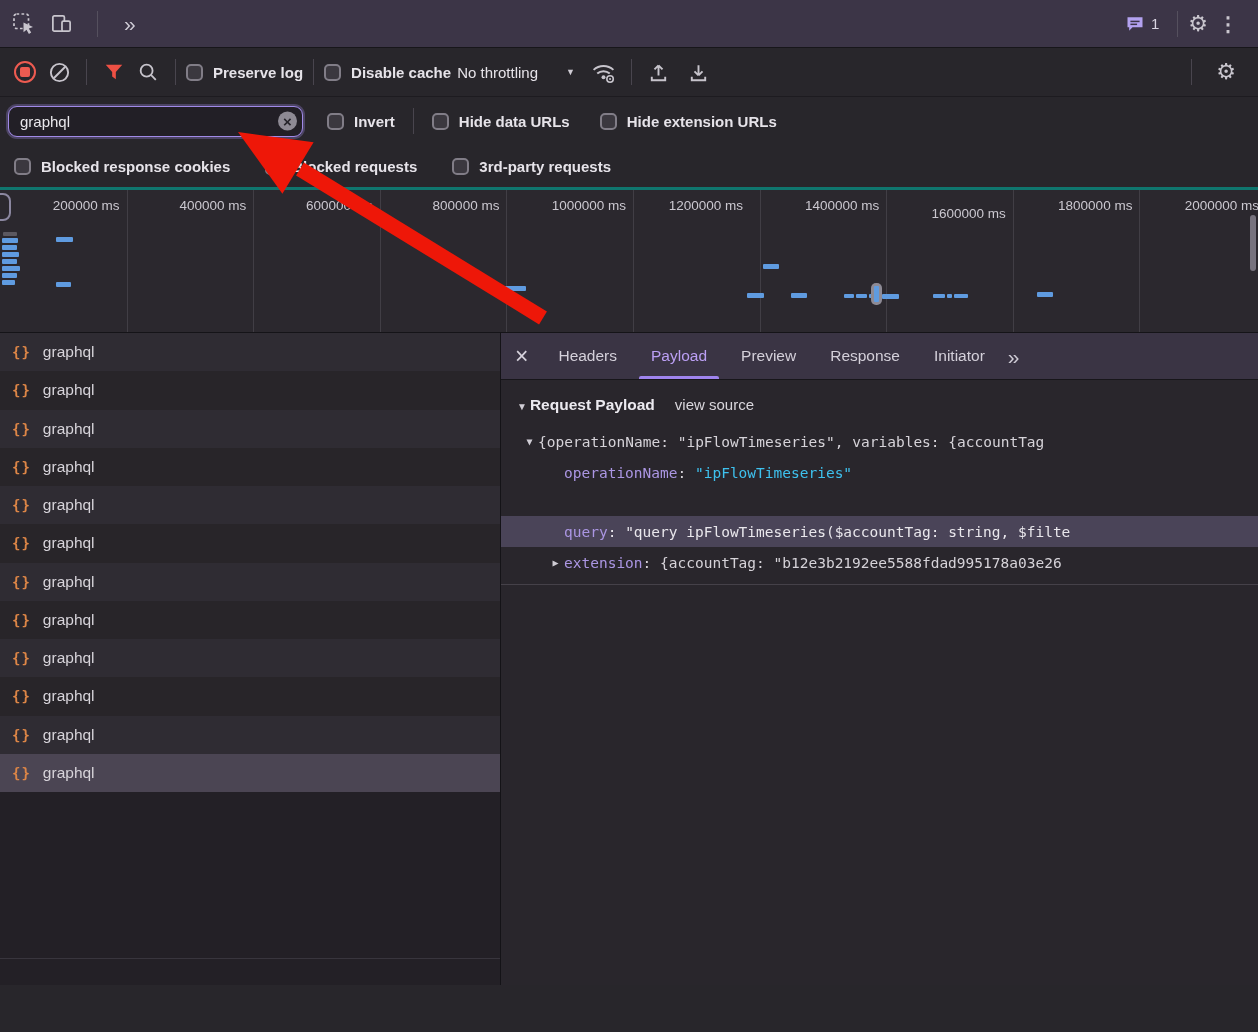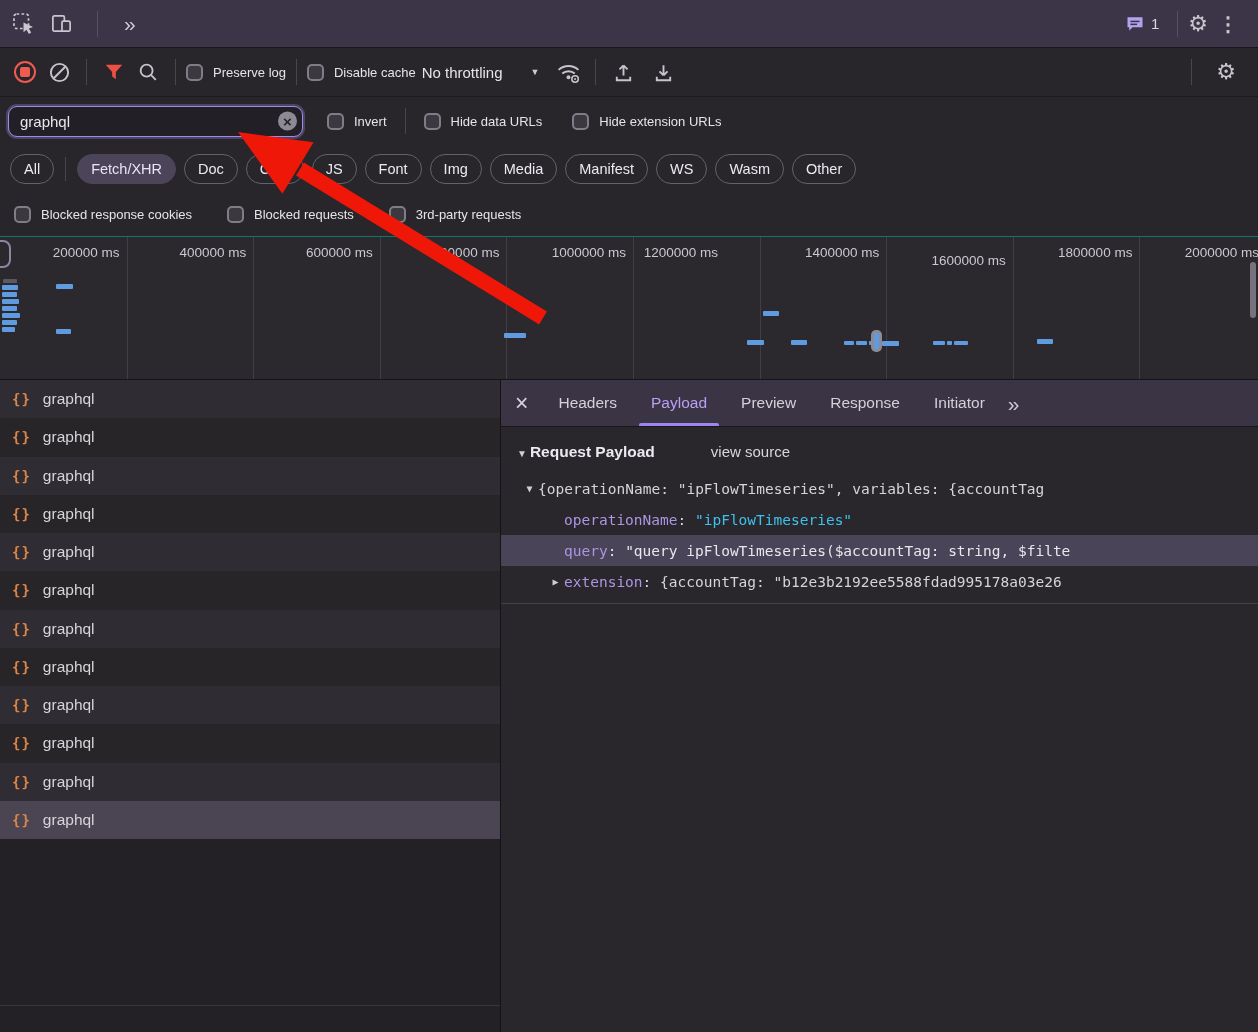--- a/index.html
+++ b/index.html
@@ -20,41 +20,41 @@
   .gear { font-size: 22px; color: #c9c6ce; line-height: 1; }
   .kebab { font-size: 20px; color: #c9c6ce; padding: 0 10px; font-weight: bold; }
 
   
   .toolbar { height: 49px; display: flex; align-items: center; background: #28262b; border-bottom: 1px solid #1d1b20; padding: 0 8px; }
   .toolbar .vsep { background: #49454e; }
   .icon-btn { display: flex; align-items: center; justify-content: center; width: 34px; height: 34px; }
   .record { width: 22px; height: 22px; border: 2.5px solid #ee5b51; border-radius: 50%; display: flex; align-items: center; justify-content: center; }
   .record i { display: block; width: 10px; height: 10px; background: #ee5b51; border-radius: 2px; }
   .chk { flex: none; width: 17px; height: 17px; border: 2px solid #817d87; border-radius: 5px; background: #3b383f; margin-right: 10px; }
-  .chklabel { font-size: 13px; color: #e6e3e9; white-space: nowrap; }
+  .chklabel { font-size: 15px; color: #e6e3e9; white-space: nowrap; font-weight: bold; }
   .chkgroup { display: flex; align-items: center; }
   .throttle { display: flex; align-items: center; font-size: 15px; color: #e6e3e9; margin-left: 6px; }
   .caret { font-size: 9px; color: #cfccd4; margin-left: 28px; }
   .toolbar-spacer { flex: 1; }
 
   
   .filterrow { height: 48px; display: flex; align-items: center; padding: 0 8px; }
   .inputwrap { position: relative; width: 295px; height: 31px; margin-right: 24px; }
   .filter-input { width: 100%; height: 100%; background: #221f26; border: 1px solid #a18ae8; box-shadow: 0 0 0 2px rgba(161,138,232,.30); border-radius: 9px; color: #e9e7ec; font-size: 15px; padding: 0 32px 0 11px; font-family: "Liberation Sans", sans-serif; outline: none; }
   .clearbtn { position: absolute; right: 6px; top: 50%; transform: translateY(-50%); width: 19px; height: 19px; border-radius: 50%; background: #8e8a94; color: #26242a; font-size: 15px; font-weight: bold; display: flex; align-items: center; justify-content: center; line-height: 1; }
   .filterrow .vsep { background: #49454e; }
 
   
   .chiprow { height: 47px; display: flex; align-items: center; gap: 8px; padding: 0 10px; }
   .chip { height: 30px; display: flex; align-items: center; padding: 0 13px; border: 1px solid #656069; border-radius: 15px; font-size: 14.5px; color: #eceaf0; white-space: nowrap; }
   .chip.active { background: #4c4458; border-color: #4c4458; color: #e9e3f6; }
   .chipsep { width: 1px; height: 24px; background: #49454e; margin: 0 3px; }
 
   
-  .blockedrow { height: 45px; display: flex; align-items: center; padding: 0 14px; gap: 35px; border-bottom: 1px solid #0f766e; }
+  .blockedrow { height: 45px; display: flex; align-items: center; padding: 0 14px; gap: 35px; border-bottom: 3px solid #0f766e; }
 
   
   .overview { position: relative; height: 143px; background: #2b282e; border-bottom: 1px solid #151418; overflow: hidden; }
   .gridline { position: absolute; top: 0; bottom: 0; width: 1px; background: #413e45; }
   .ticklabel { position: absolute; top: 8px; width: 90px; text-align: right; font-size: 13.5px; color: #cbc8d0; white-space: nowrap; }
   .obar { position: absolute; border-radius: 1px; }
   .ov-handle { position: absolute; left: -11px; top: 3px; width: 22px; height: 28px; border: 2px solid #8b87a0; border-radius: 8px; background: transparent; }
 
   
   .main { display: flex; height: 652px; }
@@ -71,26 +71,26 @@
   .dtabs { height: 47px; flex: none; background: #3a3444; display: flex; align-items: center; border-bottom: 1px solid #17161a; }
   .closex { padding: 0 13px 0 14px; font-size: 23px; color: #d6d2dc; line-height: 1; }
   .dtab { height: 100%; display: flex; align-items: center; padding: 0 17px; font-size: 15.5px; color: #d4d0da; position: relative; }
   .dtab.active { color: #bb9ff4; }
   .dtab.active::after { content: ""; position: absolute; left: 5px; right: 5px; bottom: 0; height: 3px; background: #9f84ee; border-radius: 2px 2px 0 0; }
   .dtabs .chev { padding: 0 6px; }
 
   .payload-head { display: flex; align-items: baseline; padding: 16px 0 4px 16px; }
   .ph-arrow { font-size: 10px; color: #d0cdd5; margin-right: 3px; }
   .ph-title { font-weight: bold; font-size: 15.5px; color: #eceaf0; }
-  .ph-viewsource { margin-left: 56px; font-size: 15px; color: #d9d6dc; }
+  .ph-viewsource { margin-left: 20px; font-size: 15px; color: #d9d6dc; }
 
   .ptree { font-family: "DejaVu Sans Mono", monospace; font-size: 14.5px; margin-top: 8px; border-bottom: 1px solid #454149; padding-bottom: 6px; }
   .prow { height: 31px; display: flex; align-items: center; white-space: pre; overflow: hidden; }
   .prow .arr { width: 17px; flex: none; text-align: center; font-size: 10px; color: #cfccd4; }
-  .prow.sel { background: #4a4458; }
+  .prow.sel { background: #4a4458; margin-top: 28px; }
   .seg.key    { color: #ab96e3; }
   .seg.string { color: #3ec1ee; }
   .seg.plain  { color: #d6d3d9; }
   .seg.bright { color: #e9e7ec; }
 
   .arrow-overlay { position: absolute; left: 0; top: 0; pointer-events: none; z-index: 50; }
   svg.lineicon { display: block; }
 </style>
 </head>
 <body>
@@ -209,35 +209,20 @@
     <span class="chkgroup">
       <span class="chk"></span>
       <span class="chklabel">Hide data URLs</span>
     </span>
     <span class="chkgroup" style="margin-left:30px">
       <span class="chk"></span>
       <span class="chklabel">Hide extension URLs</span>
     </span>
   </div>
 
-  <div class="chiprow" id="chiprow">
-      <div class="chip">All</div>
-      <span class="chipsep"></span>
-      <div class="chip active">Fetch/XHR</div>
-      <div class="chip">Doc</div>
-      <div class="chip">CSS</div>
-      <div class="chip">JS</div>
-      <div class="chip">Font</div>
-      <div class="chip">Img</div>
-      <div class="chip">Media</div>
-      <div class="chip">Manifest</div>
-      <div class="chip">WS</div>
-      <div class="chip">Wasm</div>
-      <div class="chip">Other</div>
-    </div>
 
   <div class="blockedrow" id="blockedrow">
       <span class="chkgroup">
         <span class="chk"></span>
         <span class="chklabel">Blocked response cookies</span>
       </span>
       <span class="chkgroup">
         <span class="chk"></span>
         <span class="chklabel">Blocked requests</span>
       </span>
@@ -253,21 +238,21 @@
       <div class="ticklabel" style="left: 29.6px;">200000 ms</div>
       <div class="gridline" style="left: 253.2px;"></div>
       <div class="ticklabel" style="left: 156.2px;">400000 ms</div>
       <div class="gridline" style="left: 379.8px;"></div>
       <div class="ticklabel" style="left: 282.8px;">600000 ms</div>
       <div class="gridline" style="left: 506.4px;"></div>
       <div class="ticklabel" style="left: 409.4px;">800000 ms</div>
       <div class="gridline" style="left: 633px;"></div>
       <div class="ticklabel" style="left: 536px;">1000000 ms</div>
       <div class="gridline" style="left: 759.6px;"></div>
-      <div class="ticklabel" style="left: 628px;">1200000 ms</div>
+      <div class="ticklabel" style="left: 653px;">1200000 ms</div>
       <div class="gridline" style="left: 886.2px;"></div>
       <div class="ticklabel" style="left: 789.2px;">1400000 ms</div>
       <div class="gridline" style="left: 1012.8px;"></div>
       <div class="ticklabel" style="left: 915.8px; margin-top: 8px;">1600000 ms</div>
       <div class="gridline" style="left: 1139.4px;"></div>
       <div class="ticklabel" style="left: 1042.4px;">1800000 ms</div>
       <div class="ticklabel" style="left: 1169px;">2000000 ms</div>
       <div class="obar" style="left: 3px; top: 42px; width: 14px; height: 4px; background: rgb(91, 88, 96);"></div>
       <div class="obar" style="left: 2px; top: 48px; width: 16px; height: 5px; background: rgb(95, 155, 224);"></div>
       <div class="obar" style="left: 2px; top: 55px; width: 15px; height: 5px; background: rgb(95, 155, 224);"></div>

